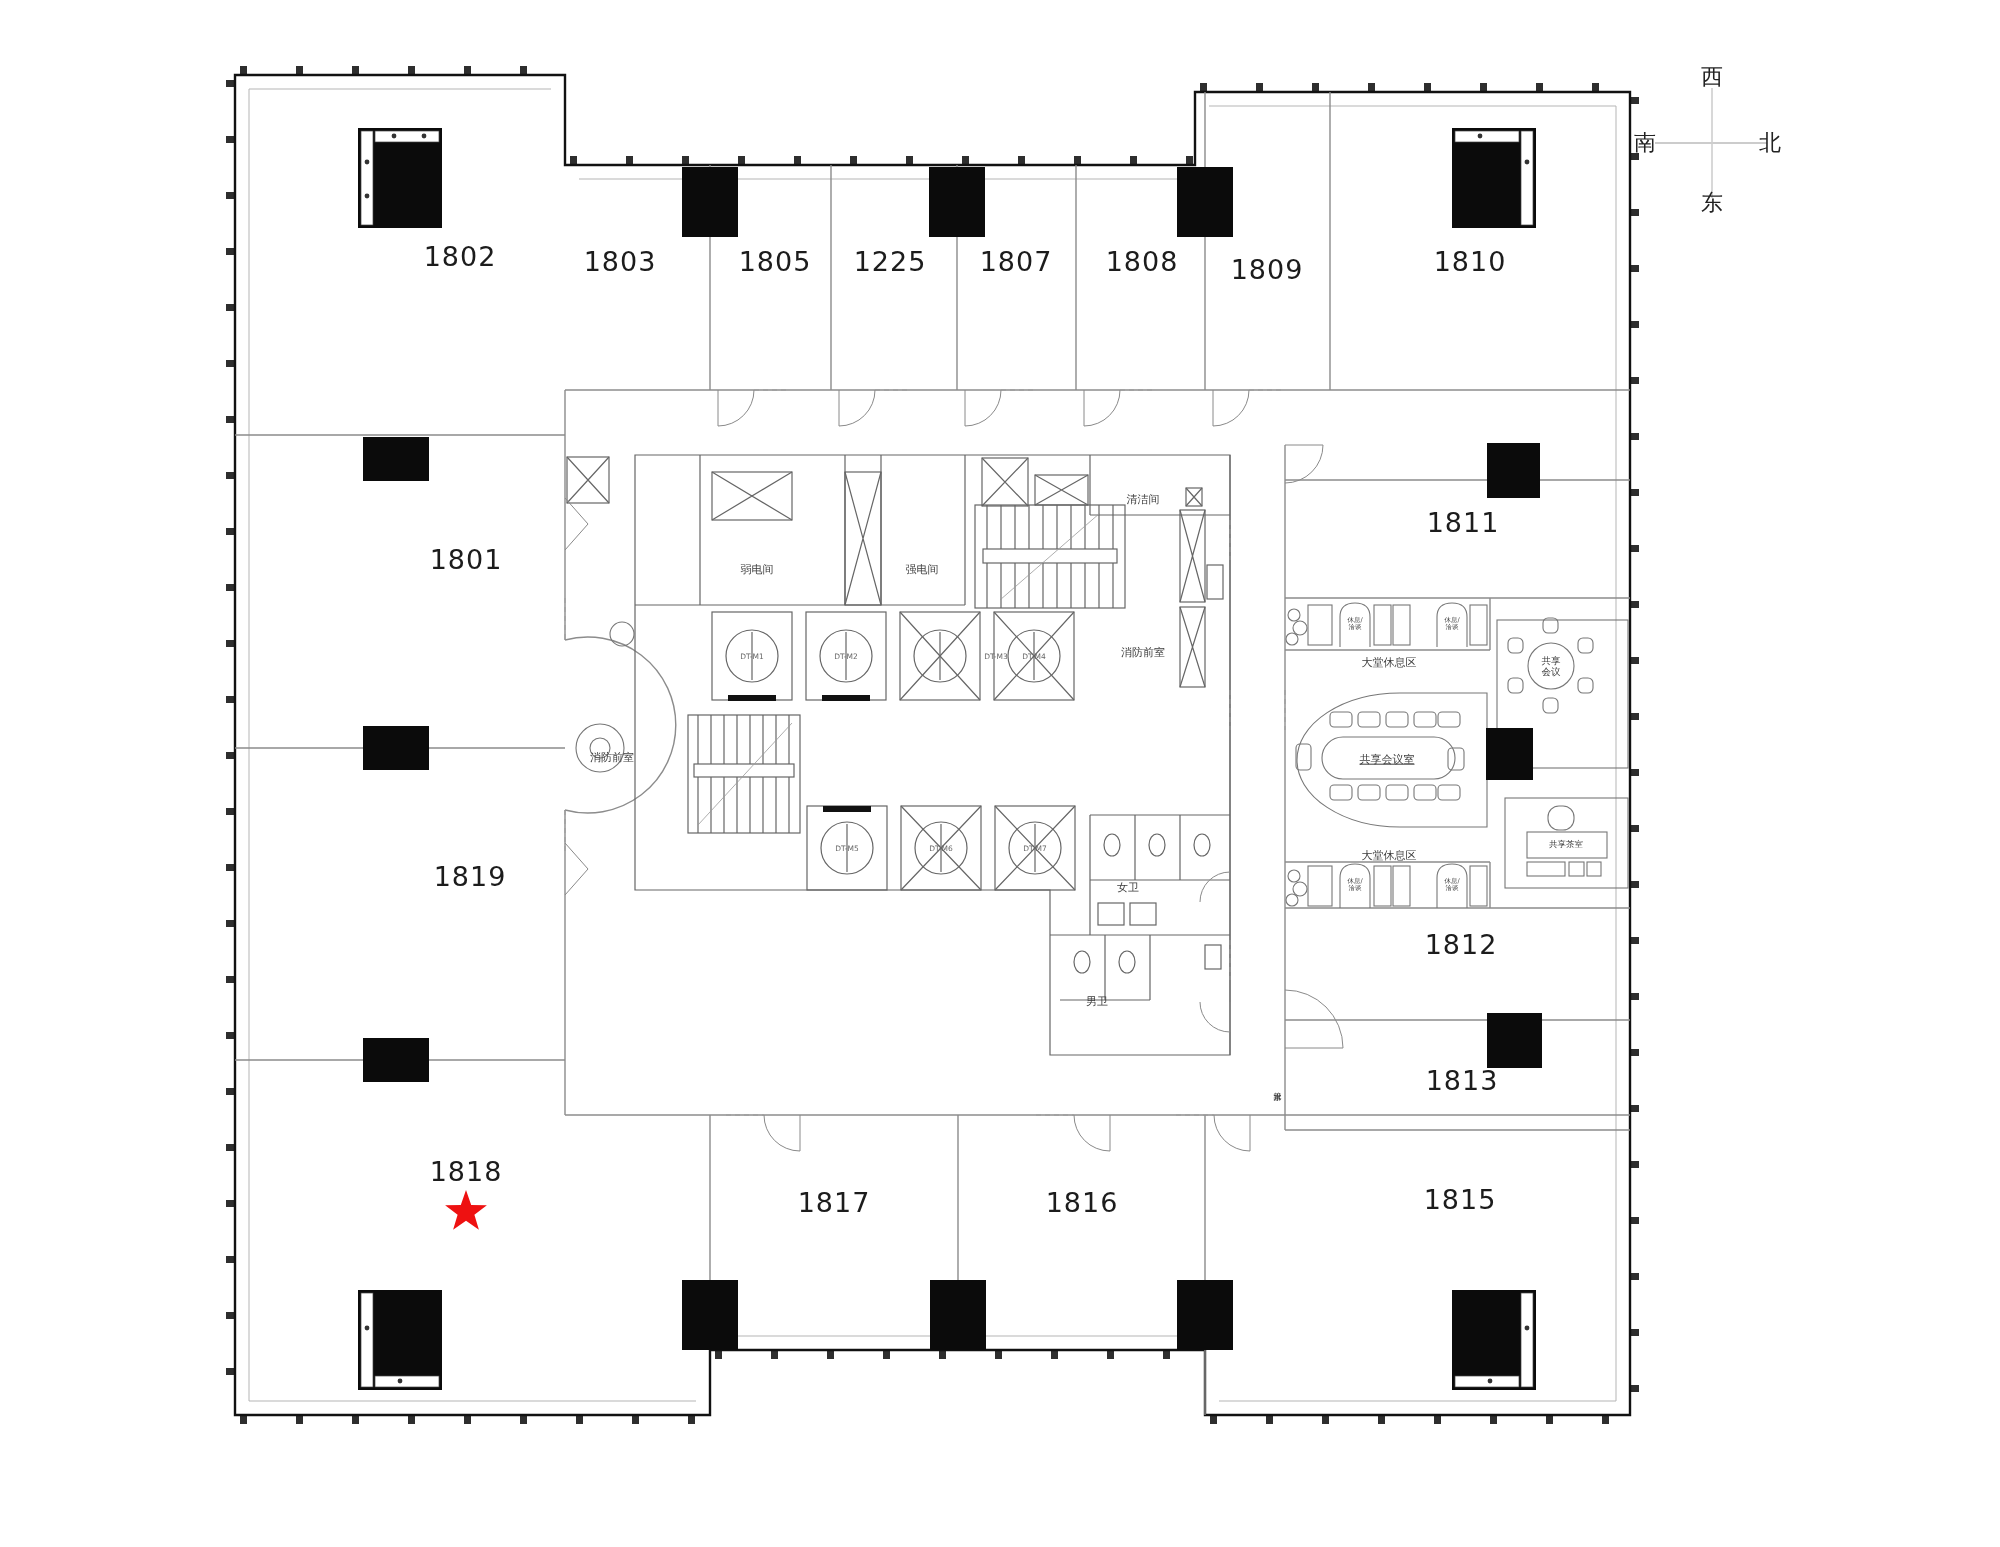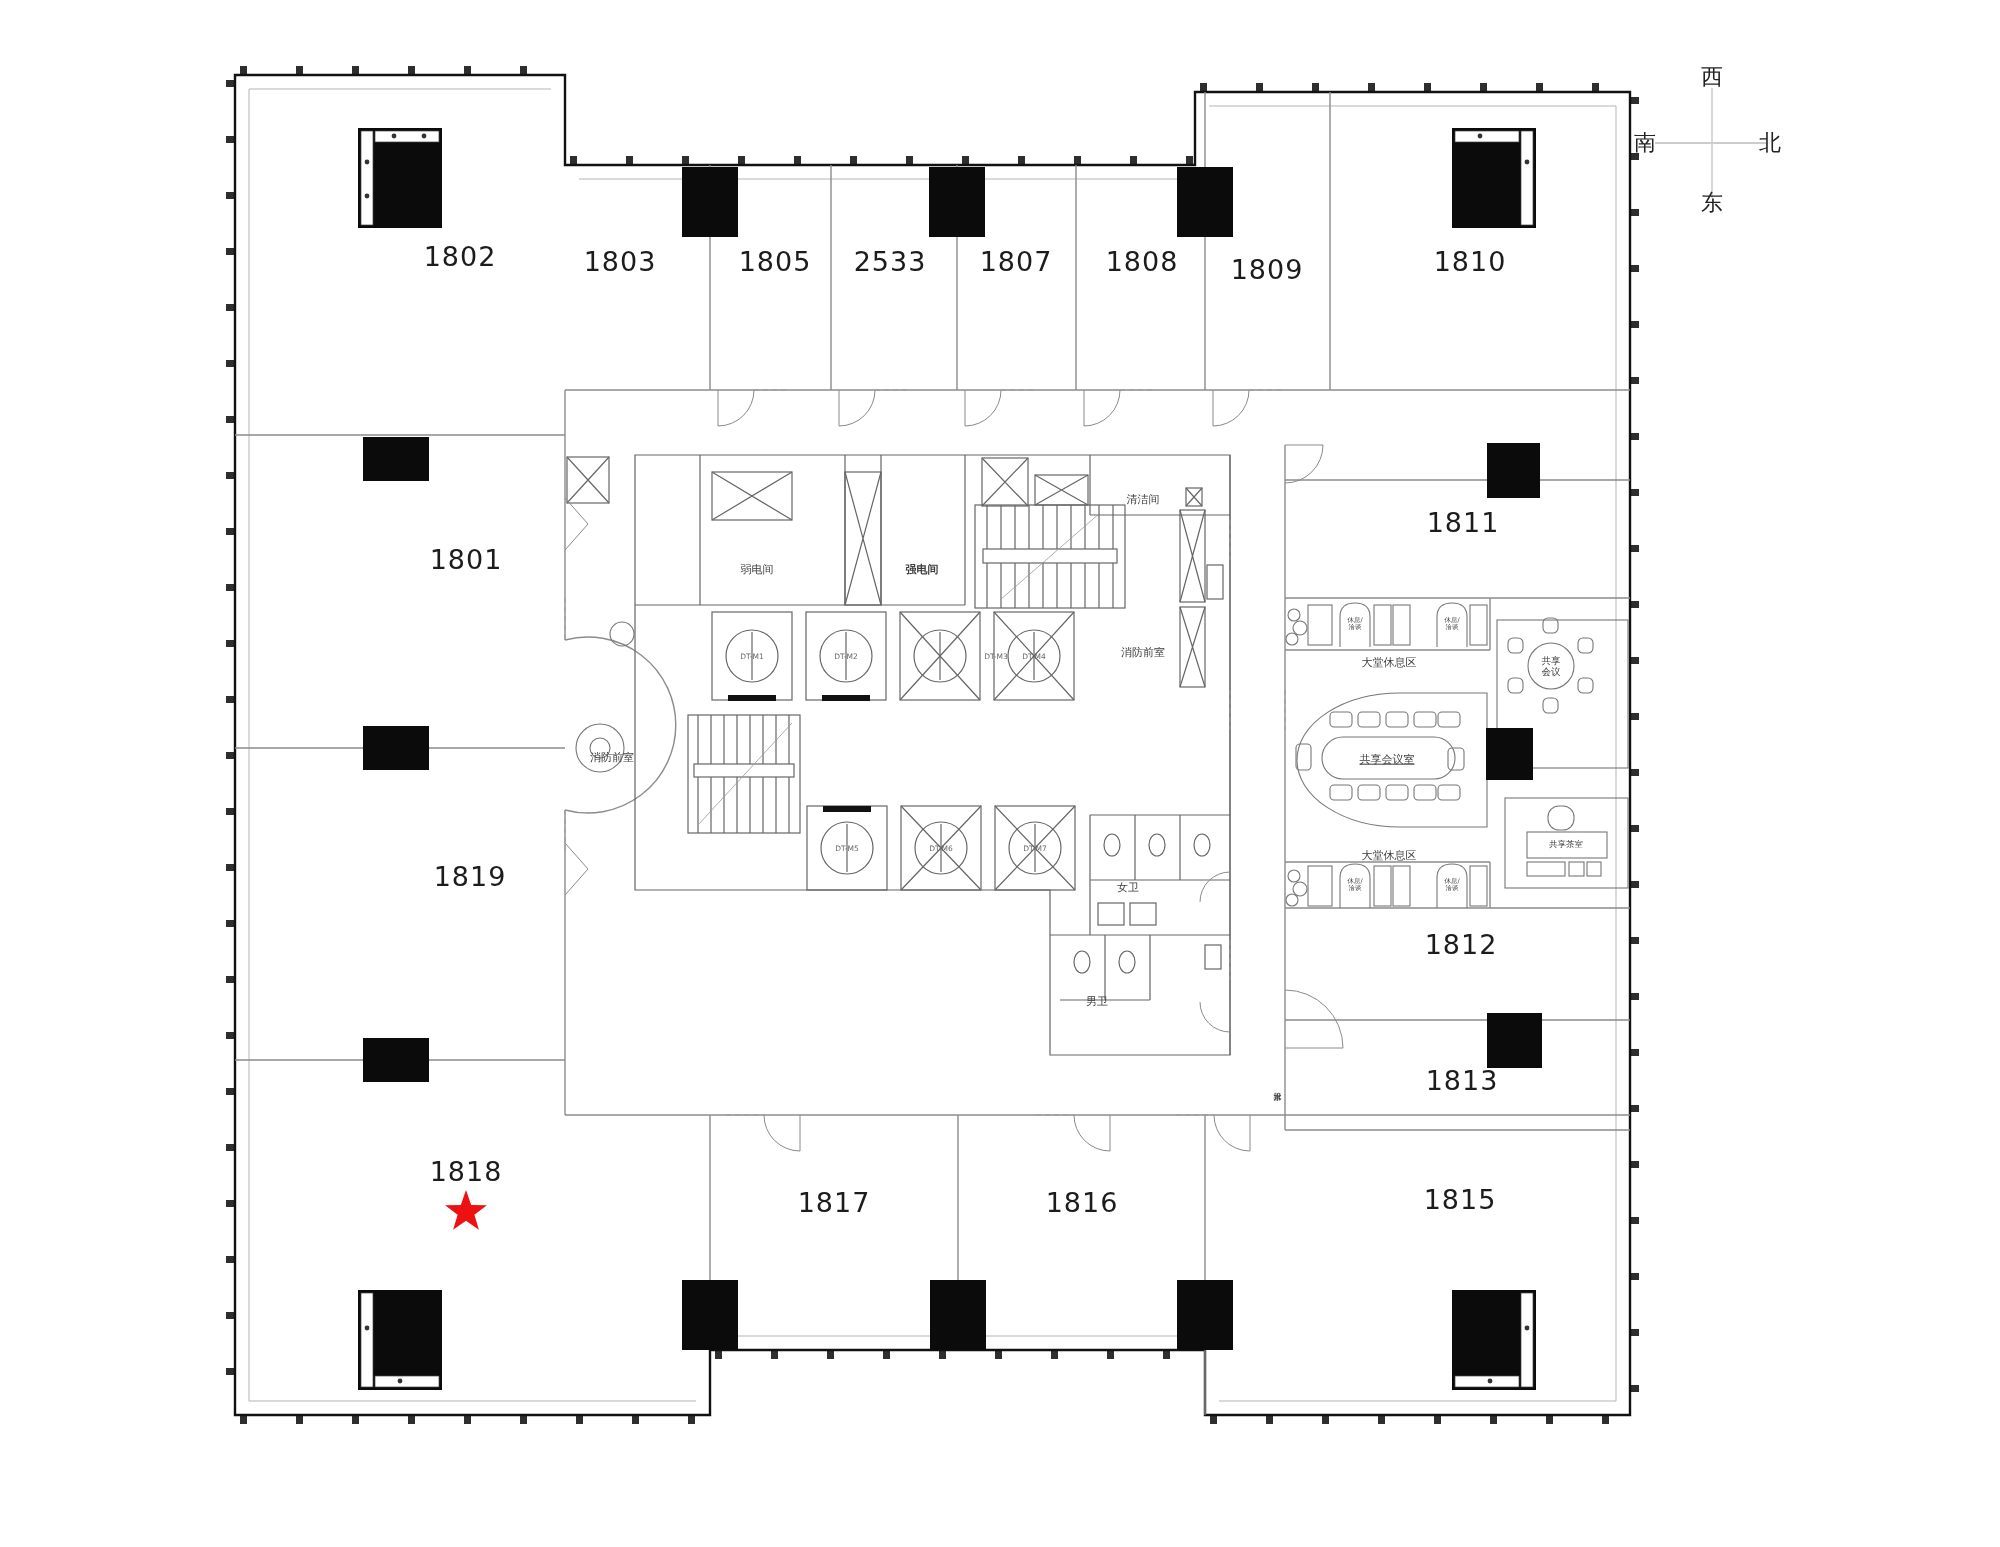--- a/index.html
+++ b/index.html
@@ -259,36 +259,36 @@
       <line x1="1712" y1="88" x2="1712" y2="198" stroke="#cfcfcf" stroke-width="1.6"></line>
     </g>
 
     <polygon id="unit-star" points="466,1190 471.2,1204.9 486.9,1205.2 474.4,1214.7 478.9,1229.8 466,1220.8 453.1,1229.8 457.6,1214.7 445.1,1205.2 460.8,1204.9" fill="#ee1111"></polygon>
   </svg>
 
   <div id="labels">
       <div class="lbl room-num" style="left: 460px; top: 257px;">1802</div>
       <div class="lbl room-num" style="left: 620px; top: 262px;">1803</div>
       <div class="lbl room-num" style="left: 775px; top: 262px;">1805</div>
-      <div class="lbl room-num" style="left: 890px; top: 262px;">2533</div>
+      <div class="lbl room-num" style="left: 890px; top: 262px;">1225</div>
       <div class="lbl room-num" style="left: 1016px; top: 262px;">1807</div>
       <div class="lbl room-num" style="left: 1142px; top: 262px;">1808</div>
       <div class="lbl room-num" style="left: 1267px; top: 270px;">1809</div>
       <div class="lbl room-num" style="left: 1470px; top: 262px;">1810</div>
       <div class="lbl room-num" style="left: 466px; top: 560px;">1801</div>
       <div class="lbl room-num" style="left: 1463px; top: 523px;">1811</div>
       <div class="lbl room-num" style="left: 470px; top: 877px;">1819</div>
       <div class="lbl room-num" style="left: 1461px; top: 945px;">1812</div>
       <div class="lbl room-num" style="left: 1462px; top: 1081px;">1813</div>
       <div class="lbl room-num" style="left: 466px; top: 1172px;">1818</div>
       <div class="lbl room-num" style="left: 834px; top: 1203px;">1817</div>
       <div class="lbl room-num" style="left: 1082px; top: 1203px;">1816</div>
       <div class="lbl room-num" style="left: 1460px; top: 1200px;">1815</div>
       <div class="lbl cn" style="left: 757px; top: 570px; font-size: 11px;">弱电间</div>
-      <div class="lbl cn" style="left: 922px; top: 570px; font-size: 11px; font-weight: bold;">强电间</div>
+      <div class="lbl cn" style="left: 922px; top: 570px; font-size: 11px;">强电间</div>
       <div class="lbl cn" style="left: 1143px; top: 500px; font-size: 11px;">清洁间</div>
       <div class="lbl cn" style="left: 1143px; top: 653px; font-size: 11px;">消防前室</div>
       <div class="lbl cn" style="left: 612px; top: 758px; font-size: 11px;">消防前室</div>
       <div class="lbl cn" style="left: 1128px; top: 888px; font-size: 11px;">女卫</div>
       <div class="lbl cn" style="left: 1097px; top: 1002px; font-size: 11px; text-align: center;">男卫</div>
       <div class="lbl cn" style="left: 1387px; top: 760px; font-size: 11px; text-decoration: underline;">共享会议室</div>
       <div class="lbl cn" style="left: 1551px; top: 667px; font-size: 9.5px;">
         <div>共享</div>
         <div>会议</div>
       </div>

